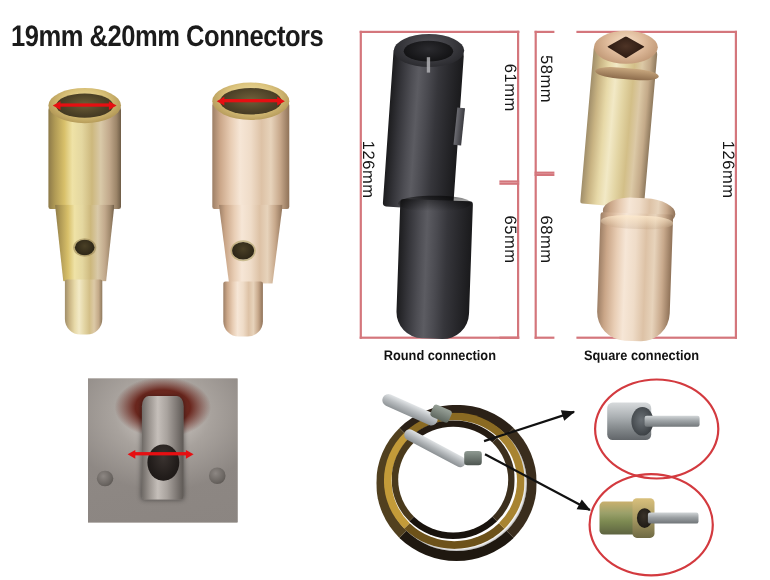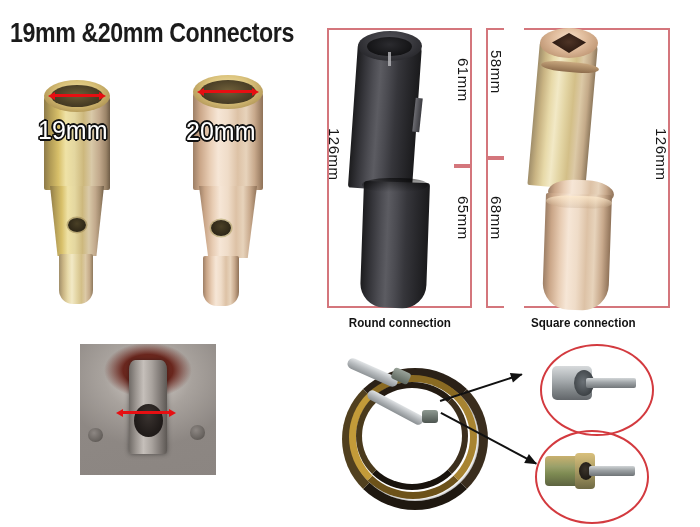--- a/index.html
+++ b/index.html
@@ -184,37 +184,35 @@
                 clip-path:polygon(0% 0%, 100% 0%, 86% 100%, 14% 100%);"></div>
 
     <div class="abs mouth" style="left:30px;top:140px;width:18px;height:14px;
                 background:radial-gradient(ellipse at 50% 40%, #4a4026 0%, #2e2717 70%, #20190f 100%);
                 box-shadow:0 0 0 1.5px rgba(150,130,80,.55);"></div>
 
     <div class="abs zinc-v2" style="left:21px;top:176px;width:34px;height:50px;border-radius:2px 2px 14px 14px;"></div>
 
     <div class="dim-arrow" style="left:16px;top:16px;width:46px;"></div>
   </div>
-  <div class="size-cap" style="left:38px;top:116px;">19mm</div>
 
   <div class="abs plug" style="left:185px;top:74px;width:86px;height:234px;">
     <div class="abs copperish" style="left:8px;top:16px;width:70px;height:100px;border-radius:6px 6px 2px 2px;"></div>
     <div class="abs mouth" style="left:8px;top:1px;width:70px;height:34px;
                 background:radial-gradient(ellipse at 50% 40%, #f2e4ae 0%, #dcc47d 45%, #b09455 80%, #7f6b3d 100%);"></div>
     <div class="abs mouth" style="left:15px;top:6px;width:56px;height:24px;
                 background:radial-gradient(ellipse at 50% 45%, #70603a 0%, #4e4228 55%, #372e1c 100%);"></div>
     <div class="abs copperish" style="left:14px;top:112px;width:58px;height:72px;
                 clip-path:polygon(0% 0%, 100% 0%, 84% 100%, 16% 100%);"></div>
     <div class="abs mouth" style="left:26px;top:146px;width:20px;height:16px;
                 background:radial-gradient(ellipse at 50% 40%, #4a4026 0%, #2e2717 70%, #20190f 100%);
                 box-shadow:0 0 0 1.5px rgba(160,150,80,.5);"></div>
     <div class="abs copperish" style="left:18px;top:182px;width:36px;height:50px;border-radius:2px 2px 14px 14px;"></div>
     <div class="dim-arrow" style="left:18px;top:16px;width:50px;"></div>
   </div>
-  <div class="size-cap" style="left:186px;top:117px;">20mm</div>
 
   <div class="abs" id="installed-photo">
     <div class="hubface"></div>
     <div class="shaft"></div>
     <div class="bore"></div>
     <div class="bolt" style="left:6%;top:64%;"></div>
     <div class="bolt" style="left:81%;top:62%;"></div>
   </div>
   <div class="dim-arrow" style="left:122px;top:411px;width:48px;"></div>
 

